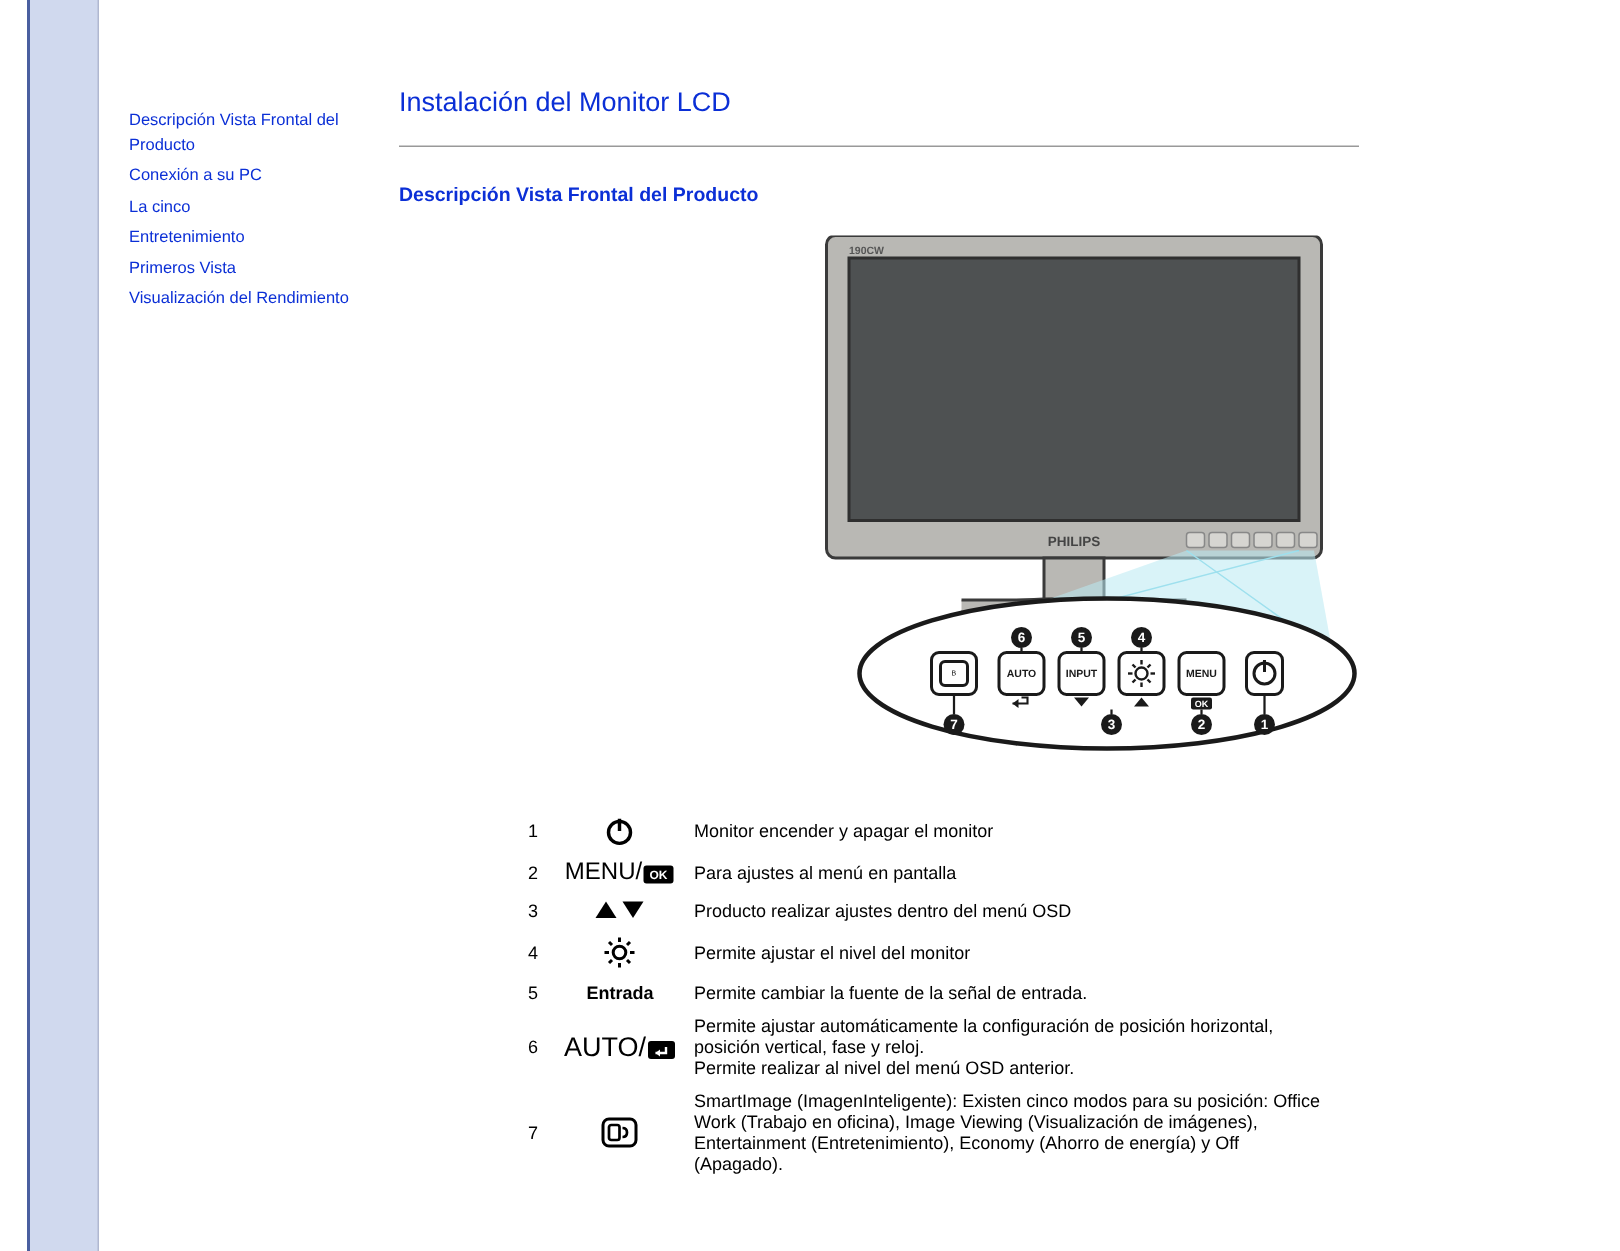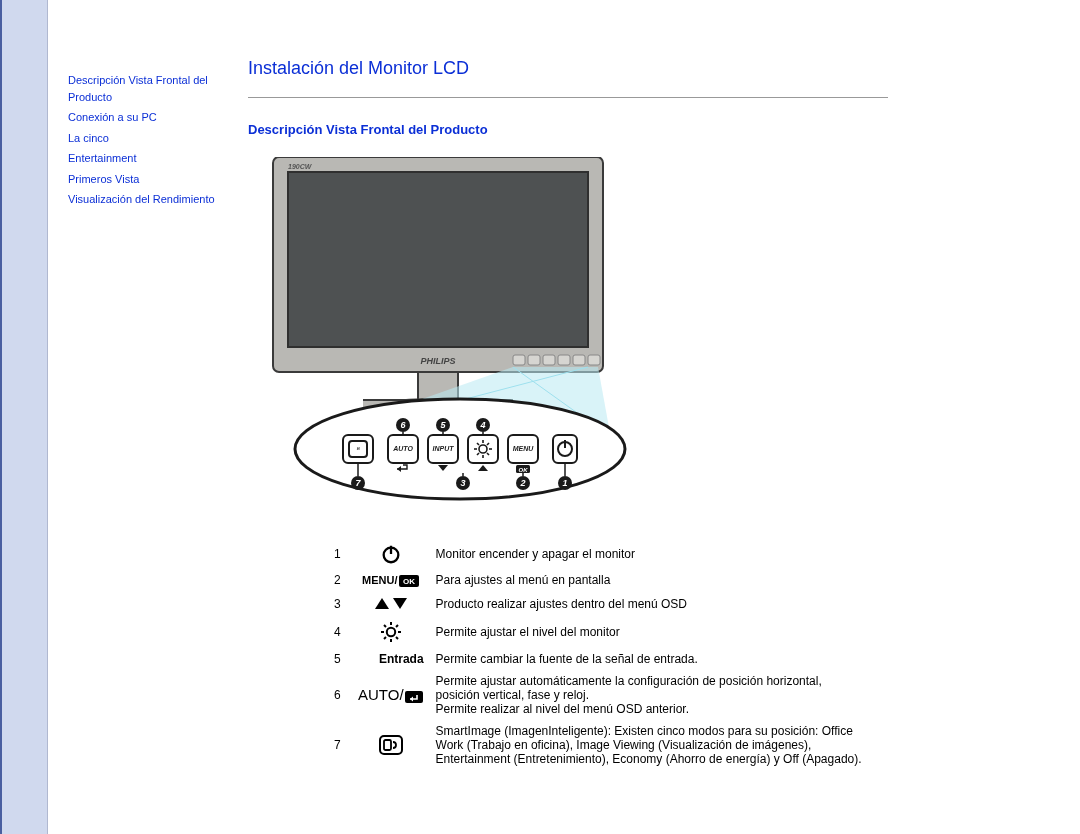--- a/index.html
+++ b/index.html
@@ -8,20 +8,21 @@
     font-size: 12px;
     background: #fff;
     width: 1080px;
     height: 834px;
     overflow: hidden;
     position: relative;
   }
   .outer {
     display: flex;
     height: 100%;
+    margin-left: 18px;
   }
   .blue-stripe {
     width: 48px;
     background: #d0d9ee;
     border-left: 2px solid #4a5fa0;
     border-right: 1px solid #b0b8d0;
   }
   .page {
     flex: 1;
     display: flex;
@@ -55,24 +56,23 @@
     margin: 0 0 24px 0;
     width: 640px;
   }
   h2 {
     color: #0b2fd6;
     font-size: 13px;
     font-weight: bold;
     margin-bottom: 20px;
   }
   .figure {
-    text-align: left;
+    text-align: right;
     width: 640px;
     margin-bottom: 24px;
-    font-style: italic;
   }
   .figure svg { display: inline-block; }
   table.desc {
     border-collapse: collapse;
     font-size: 12px;
     color: #000;
     margin-left: 80px;
     width: 540px;
   }
   table.desc td {
@@ -87,21 +87,21 @@
 <body>
 
 <div class="outer">
   <div class="blue-stripe"></div>
 
   <div class="page">
     <nav class="sidebar">
       <a href="#">Descripción Vista Frontal del Producto</a>
       <a href="#">Conexión a su PC</a>
       <a href="#">La cinco</a>
-      <a href="#">Entertainment</a>
+      <a href="#">Entretenimiento</a>
       <a href="#">Primeros Vista</a>
       <a href="#">Visualización del Rendimiento</a>
     </nav>
 
     <div class="content">
       <h1>Instalación del Monitor LCD</h1>
       <hr class="hr">
       <h2>Descripción Vista Frontal del Producto</h2>
 
       <div class="figure">
@@ -220,21 +220,21 @@
             <svg width="22" height="22" viewBox="0 0 24 24">
                   <circle cx="12" cy="13" r="8" fill="none" stroke="#000" stroke-width="2.5"></circle>
                   <line x1="12" y1="3" x2="12" y2="12" stroke="#000" stroke-width="2.5"></line>
                 </svg>
           </td>
           <td>Monitor encender y apagar el monitor</td>
         </tr>
         <tr>
           <td class="num">2</td>
           <td class="icon" style="white-space:nowrap;">
-            <span style="font-family:Arial;font-size:11px;font-weight:bold;">MENU/</span><svg width="22" height="14" viewBox="0 0 22 14" style="vertical-align:middle;">
+            <span style="font-family:Arial;font-size:16px;font-weight:normal;">MENU/</span><svg width="22" height="14" viewBox="0 0 22 14" style="vertical-align:middle;">
                   <rect x="1" y="1" width="20" height="12" rx="2" fill="#000"></rect>
                   <text x="11" y="10" font-size="8" text-anchor="middle" fill="#fff" font-weight="bold">OK</text>
                 </svg>
           </td>
           <td>Para ajustes al menú en pantalla</td>
         </tr>
         <tr>
           <td class="num">3</td>
           <td class="icon">
             <svg width="36" height="16" viewBox="0 0 36 16">
@@ -258,27 +258,27 @@
                     <line x1="17" y1="17" x2="19" y2="19"></line>
                     <line x1="5" y1="19" x2="7" y2="17"></line>
                     <line x1="17" y1="7" x2="19" y2="5"></line>
                   </g>
                 </svg>
           </td>
           <td>Permite ajustar el nivel del monitor</td>
         </tr>
         <tr>
           <td class="num">5</td>
-          <td class="icon" style="font-weight:bold;text-align:right;">Entrada</td>
+          <td class="icon" style="font-weight:bold;">Entrada</td>
           <td>Permite cambiar la fuente de la señal de entrada.</td>
         </tr>
         <tr>
           <td class="num">6</td>
           <td class="icon" style="white-space:nowrap;">
-            <span style="font-family:Arial;font-size:15px;">AUTO/</span><svg width="20" height="14" viewBox="0 0 20 14" style="vertical-align:middle;">
+            <span style="font-family:Arial;font-size:18px;">AUTO/</span><svg width="20" height="14" viewBox="0 0 20 14" style="vertical-align:middle;">
                   <rect x="1" y="1" width="18" height="12" rx="2" fill="#000"></rect>
                   <path d="M6 9 L13 9 L13 5" fill="none" stroke="#fff" stroke-width="1.6"></path>
                   <polygon points="6,9 9,6.6 9,11.4" fill="#fff"></polygon>
                 </svg>
           </td>
           <td style="white-space:pre-line;">Permite ajustar automáticamente la configuración de posición horizontal, posición vertical, fase y reloj.
 Permite realizar al nivel del menú OSD anterior.</td>
         </tr>
         <tr>
           <td class="num">7</td>

